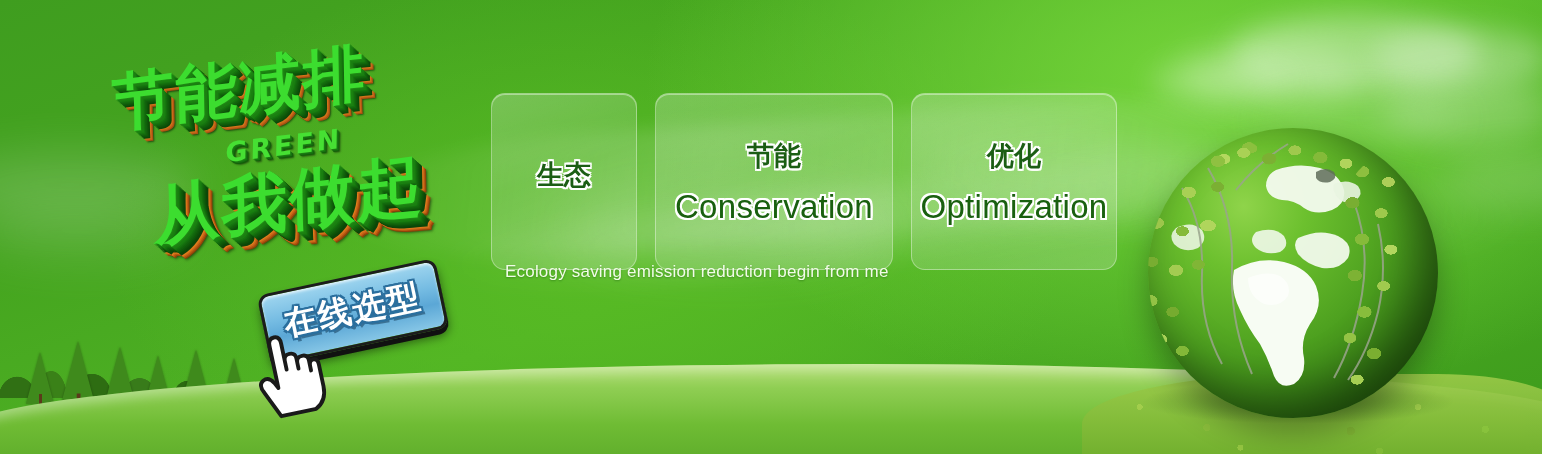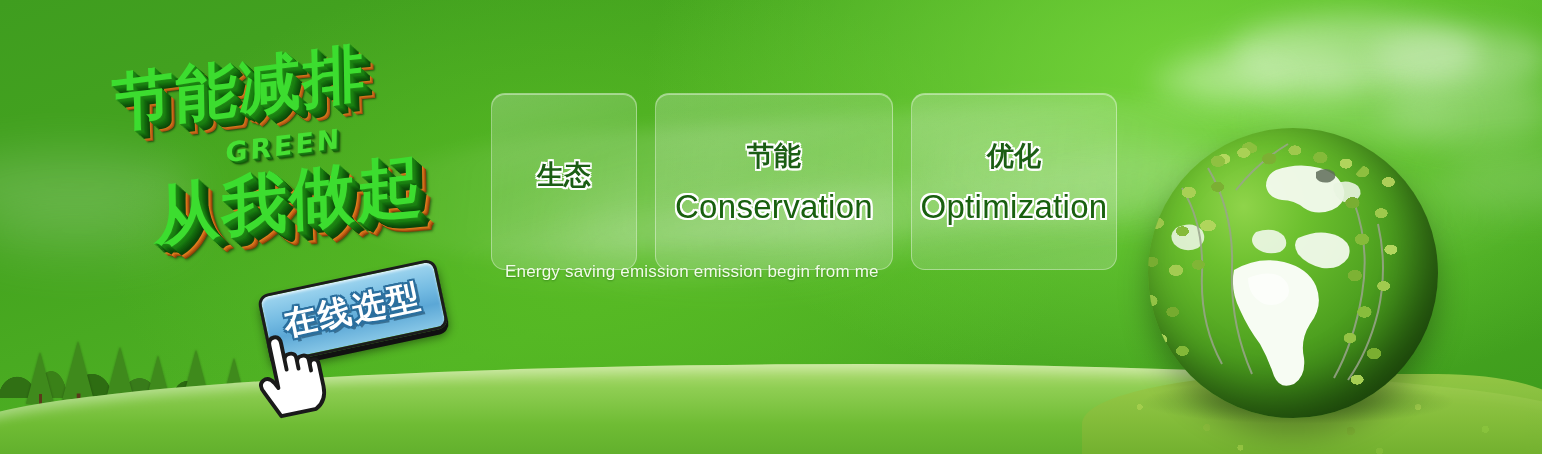--- a/index.html
+++ b/index.html
@@ -236,21 +236,21 @@
     <div class="card c2">
       <div class="cn">节能</div>
       <div class="en">Conservation</div>
     </div>
     <div class="card c3">
       <div class="cn">优化</div>
       <div class="en">Optimization</div>
     </div>
   </div>
 
-  <div class="tagline">Energy saving emission emission begin from me</div>
+  <div class="tagline">Ecology saving emission reduction begin from me</div>
 
   <div class="globe-wrap">
     <div class="shadow"></div>
     <div class="globe">
       <svg width="290" height="290" viewBox="0 0 290 290">
 
         <path d="M128 42 Q150 34 172 40 Q192 46 196 62 Q198 76 184 82 Q168 88 156 80 Q146 72 134 72 Q120 70 118 58 Q118 47 128 42 Z" fill="#f4fbef" opacity=".95"></path>
         <path d="M186 56 Q200 50 210 58 Q216 66 208 72 Q198 78 190 70 Q184 63 186 56 Z" fill="#e8f4e0" opacity=".9"></path>
         <path d="M168 44 Q178 38 186 44 Q190 50 182 54 Q172 56 168 50 Z" fill="#5f6d5a" opacity=".85"></path>
         <path d="M150 110 Q172 100 190 108 Q206 116 200 130 Q192 142 174 140 Q158 136 150 126 Q144 116 150 110 Z" fill="#f4fbef" opacity=".93"></path>

